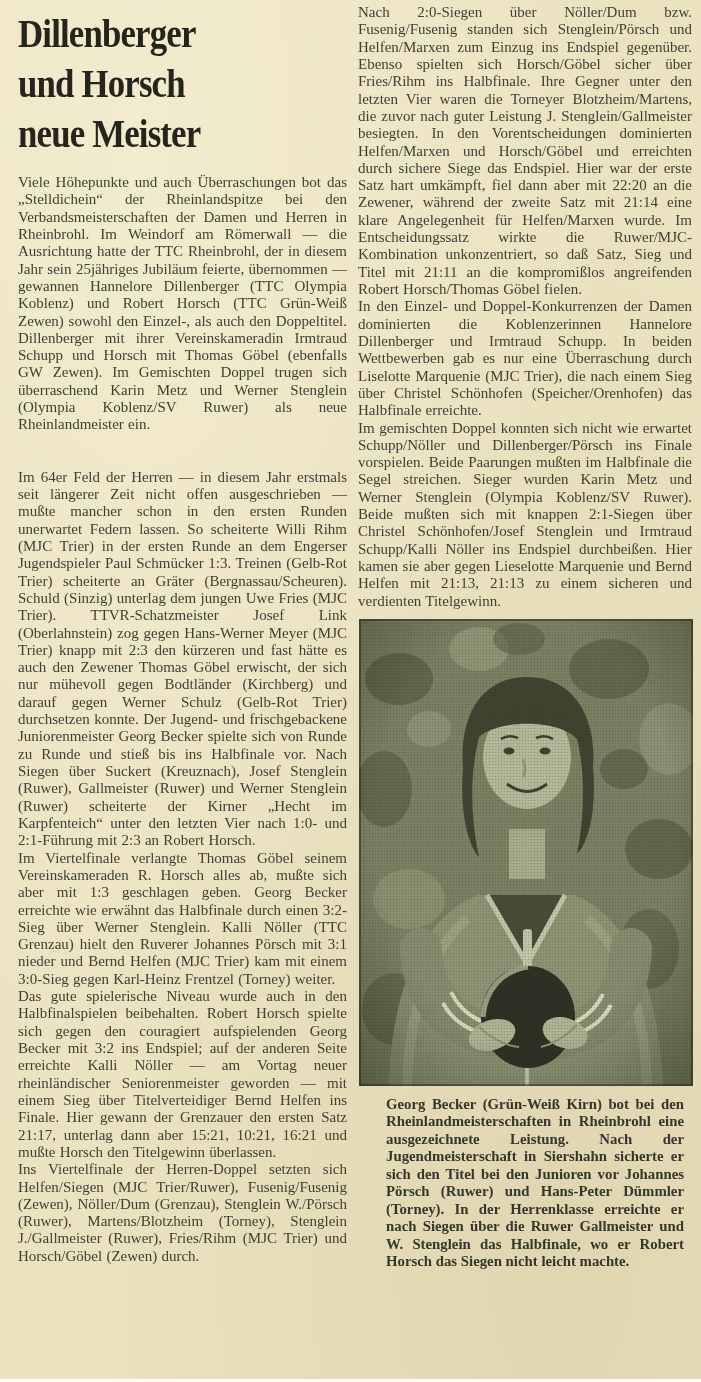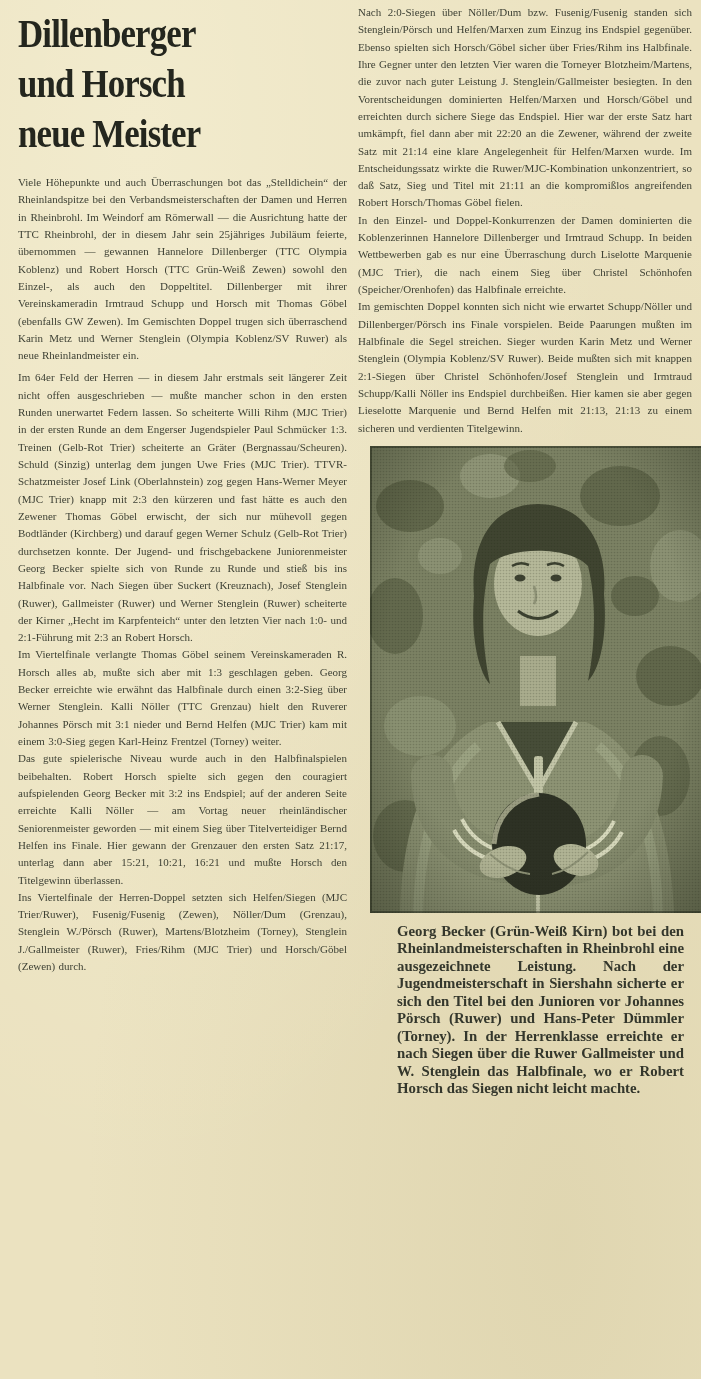--- a/index.html
+++ b/index.html
@@ -24,29 +24,29 @@
     line-height:50px;
     letter-spacing:-1px;
     color:#24261e;
     transform:scaleX(.85);
     transform-origin:left top;
     white-space:nowrap;
   }
   h1.headline span{display:block;}
   p.body{
     margin:0;
-    font-size:11px;
+    font-size:15px;
     line-height:17.32px;
     text-align:justify;
     hyphens:auto;
     -webkit-hyphens:auto;
     word-spacing:.5px;
   }
-  p.gap{margin-top:5px;}
-  figure.photo{margin:9px 0 0 12px;padding:0;}
+  p.gap{margin-top:35px;}
+  figure.photo{margin:9px 0 0 1px;padding:0;}
   figure.photo svg{display:block;}
   figcaption.caption{
     font-weight:700;
     font-size:14.8px;
     line-height:17.5px;
     text-align:justify;
     color:#34372c;
     margin:10px 8px 0 27px;
     hyphens:auto;
     -webkit-hyphens:auto;

